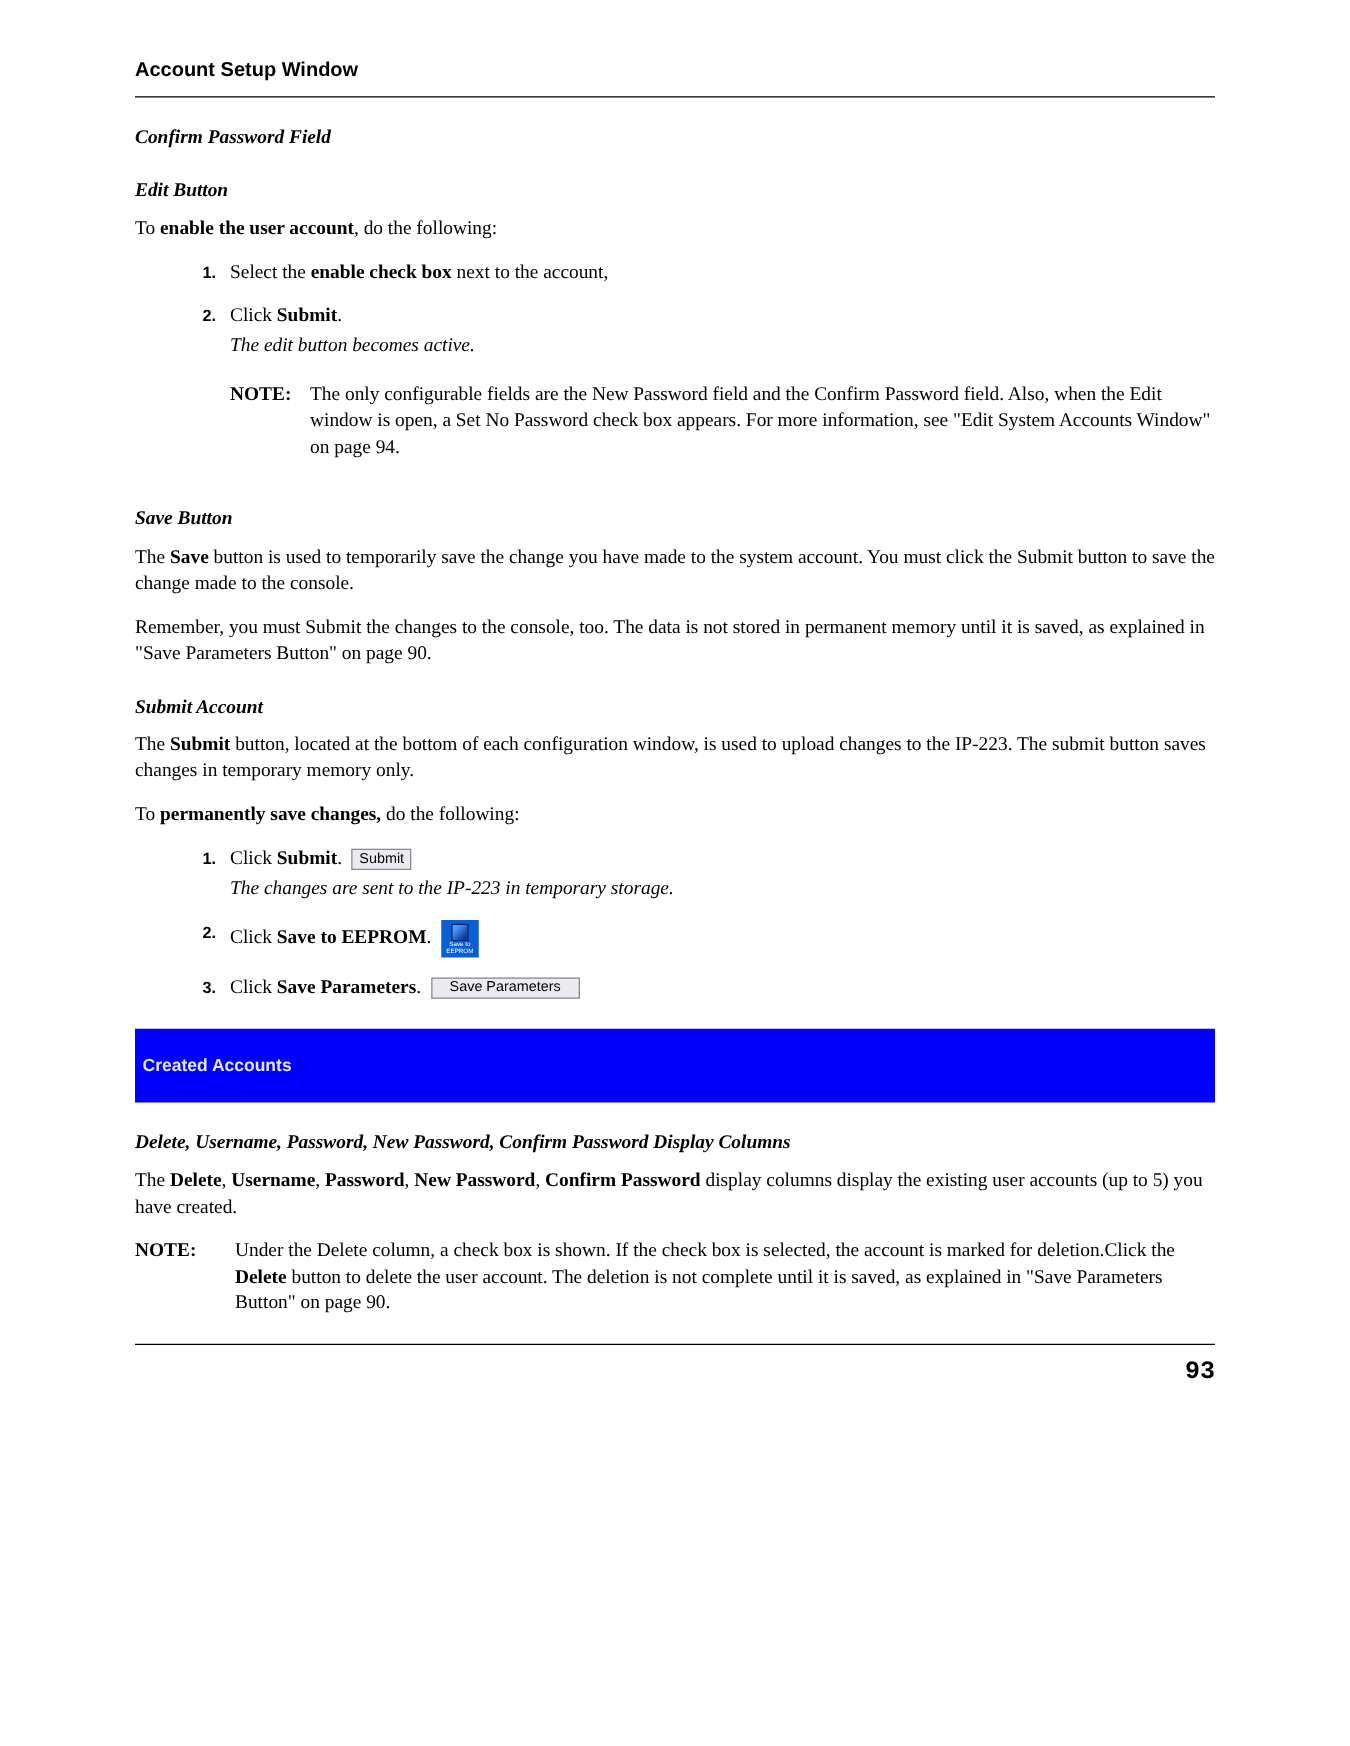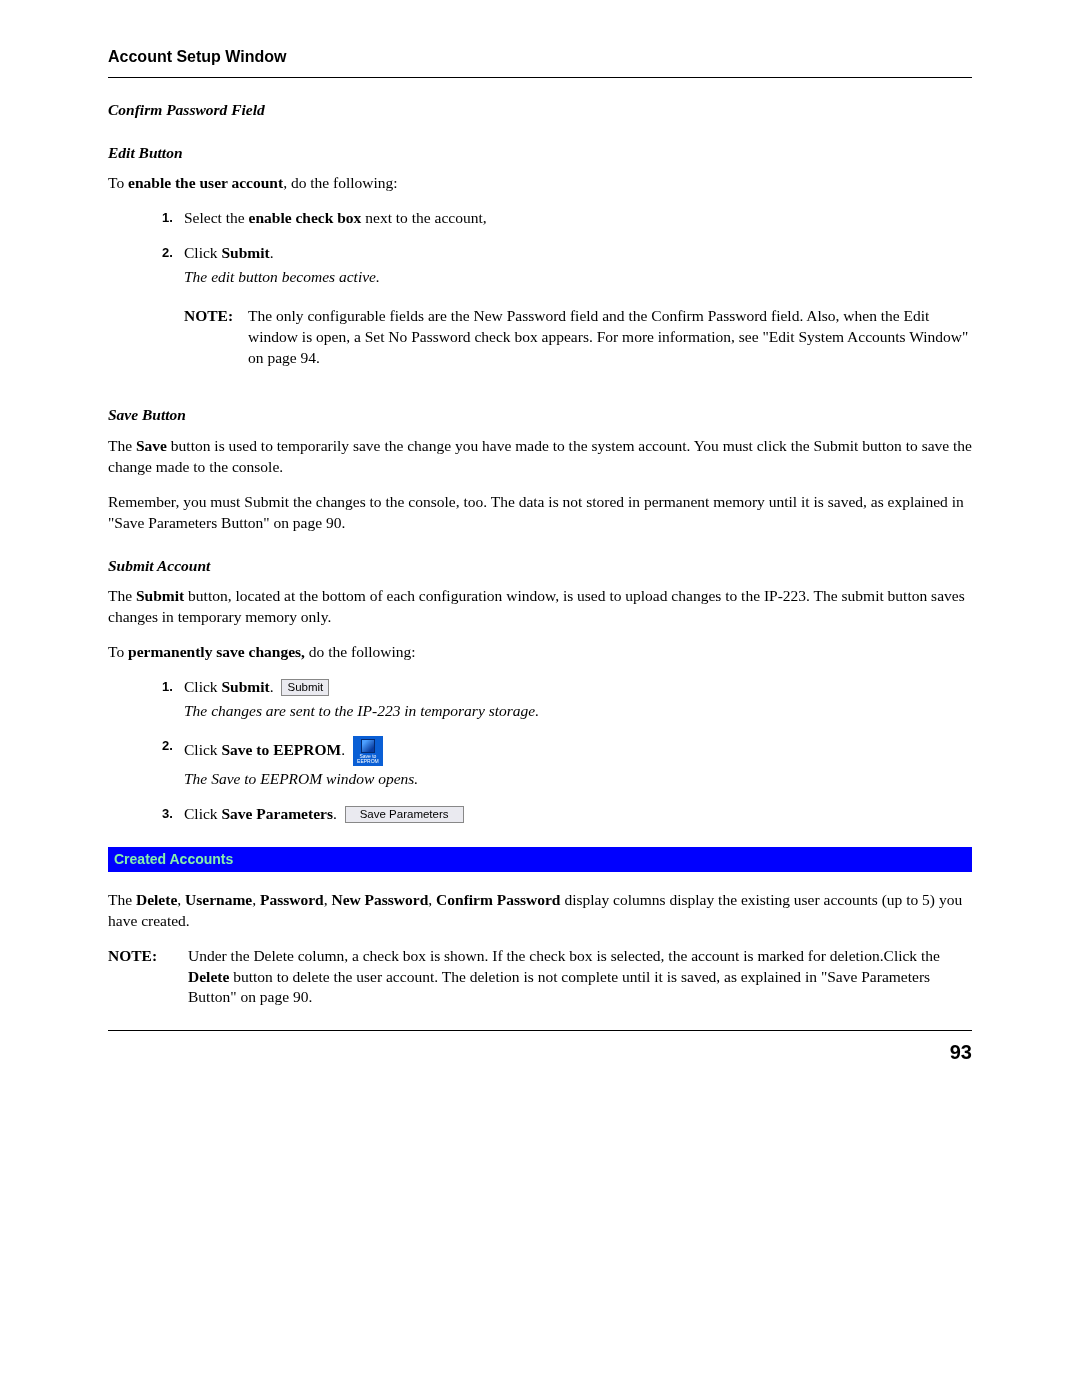--- a/index.html
+++ b/index.html
@@ -109,35 +109,35 @@
       margin-left: 4px;
     }
     .icon-widget .chip {
       width: 14px; height: 14px;
       background: linear-gradient(135deg, #4da0ff 20%, #0a3da0 80%);
       border: 1px solid #042a70;
       margin-bottom: 1px;
     }
     .blue-band {
       background: #0000ff;
-      color: #86efac;
+      color: #e5e5e5;
       font-family: Arial, Helvetica, sans-serif;
       font-size: 14px;
       font-weight: bold;
-      padding: 3px 6px;
+      padding: 20px 6px;
       margin-top: 22px;
       margin-bottom: 18px;
     }
     .footer-rule {
       border: none;
       border-top: 1px solid #000;
       margin-top: 22px;
     }
     .page-number {
-      font-family: Liberation Sans, sans-serif;
+      font-family: Liberation Mono, monospace;
       font-size: 20px;
       font-weight: bold;
       text-align: right;
       margin-top: 8px;
     }
   </style>
 </head>
 <body>
 
 <div class="page">
@@ -197,33 +197,33 @@
       </div>
     </div>
     <div class="list-item">
       <div class="list-num">2.</div>
       <div class="list-body">
         <span>Click </span><span class="bold">Save to EEPROM</span><span>. </span><span class="icon-widget">
             <span class="chip"></span>
             <span>Save to</span>
             <span>EEPROM</span>
           </span>
-        <div class="italic-line">The Save to EEPROM window opens.</div>
       </div>
     </div>
     <div class="list-item">
       <div class="list-num">3.</div>
       <div class="list-body">
         <span>Click </span><span class="bold">Save Parameters</span><span>. </span><span class="btn-widget" style="padding:1px 14px;">Save Parameters</span>
       </div>
     </div>
   </div>
 
   <div class="blue-band">Created Accounts</div>
 
+  <div class="sect-heading">Delete, Username, Password, New Password, Confirm Password Display Columns</div>
   <p class="para">
     <span>The </span><span class="bold">Delete</span><span>, </span><span class="bold">Username</span><span>, </span><span class="bold">Password</span><span>, </span><span class="bold">New Password</span><span>, </span><span class="bold">Confirm Password</span><span> display columns display the existing user accounts (up to 5) you have created.</span>
   </p>
 
   <div class="note-row">
     <div class="note-label-wide">NOTE:</div>
     <div class="note-body">
       <span>Under the Delete column, a check box is shown. If the check box is selected, the account is marked for deletion.Click the </span><span class="bold">Delete</span><span> button to delete the user account. The deletion is not complete until it is saved, as explained in "Save Parameters Button" on page 90.</span>
     </div>
   </div>

